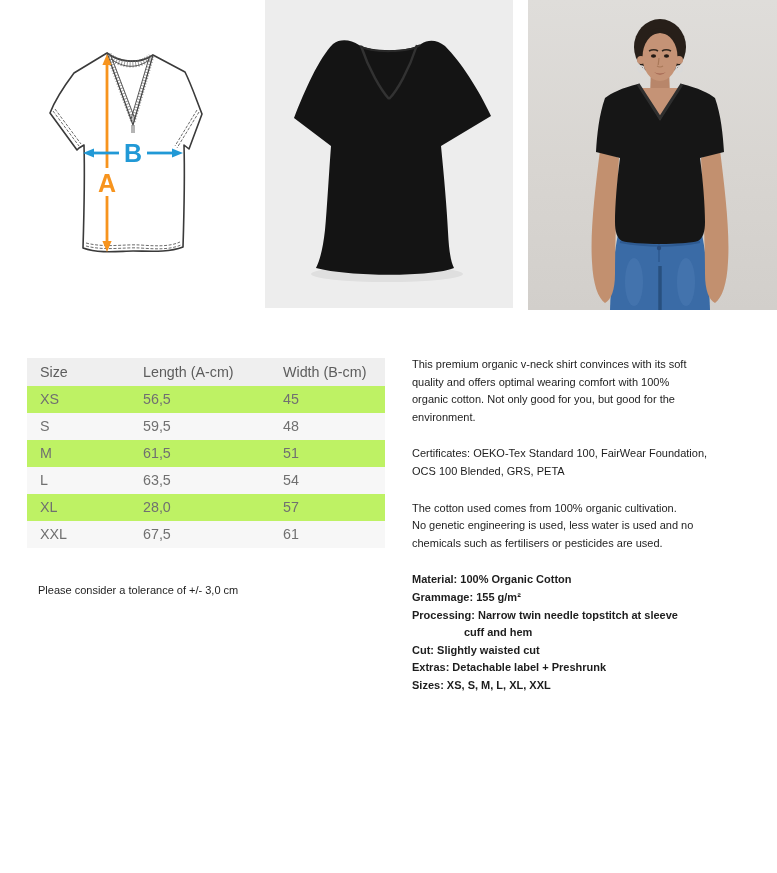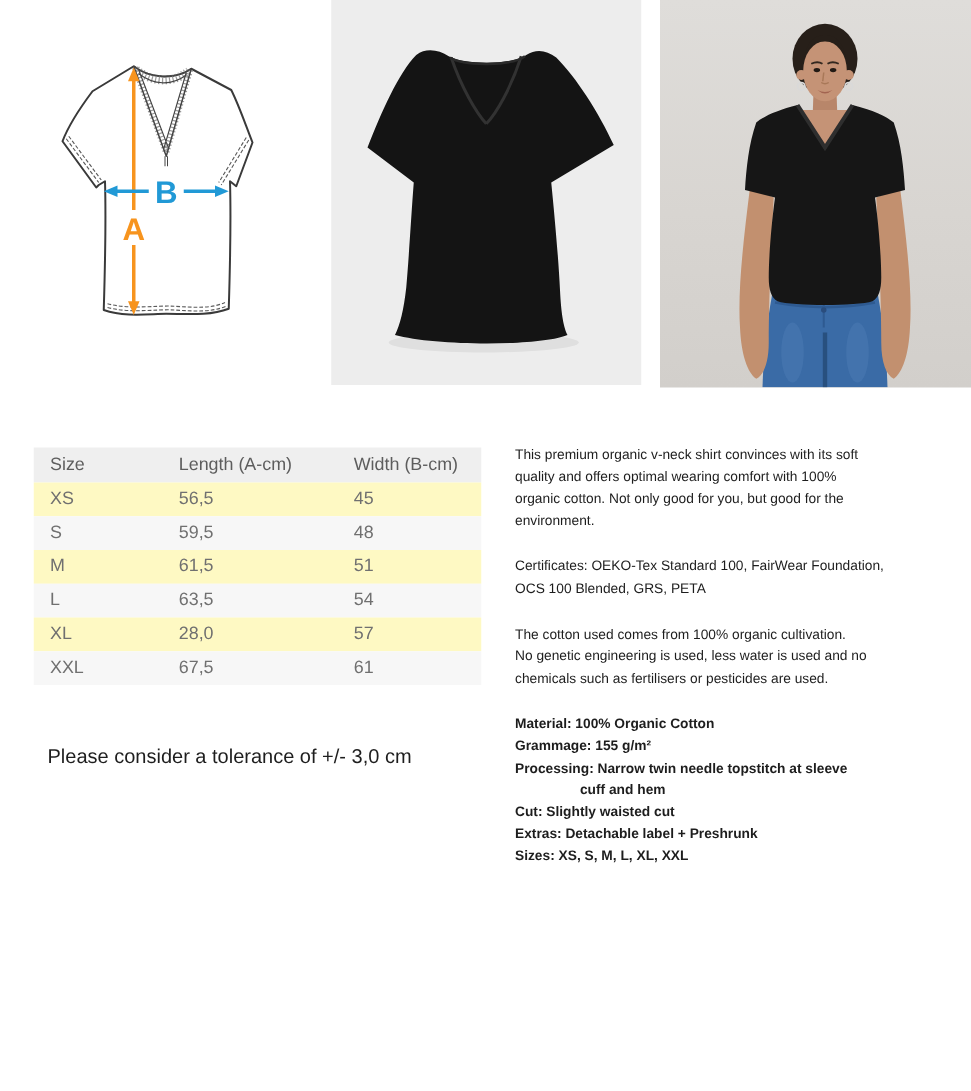--- a/index.html
+++ b/index.html
@@ -22,29 +22,29 @@
   .diagram-svg { position: absolute; left: 45px; top: 40px; width: 160px; height: 230px; }
   .fill-svg { position: absolute; left: 0; top: 0; width: 100%; height: 100%; }
 
   
   .size-table {
     position: absolute; left: 27px; top: 358px; width: 358px;
     font-size: 14.3px; color: #707070;
   }
   .t-row { display: flex; height: 27px; line-height: 27px; }
   .t-head { height: 28px; line-height: 28px; background: #EFEFEF; color: #5d5d5d; }
-  .row-odd  { background: #fef9c3; }
+  .row-odd  { background: #bef264; }
   .row-even { background: #F7F7F7; }
   .c-size   { width: 103px; padding-left: 13px; }
   .c-length { width: 140px; padding-left: 13px; }
   .c-width  { width: 115px; padding-left: 13px; }
 
   .tolerance-note {
-    position: absolute; left: 38px; top: 597px;
-    font-size: 16px; color: #1e1e1e;
+    position: absolute; left: 38px; top: 584px;
+    font-size: 11px; color: #1e1e1e;
   }
 
   
   .description {
     position: absolute; left: 412px; top: 356px; width: 365px;
     font-size: 11px; line-height: 17.6px; color: #1d1d1d;
   }
   .para { white-space: pre; margin-bottom: 19px; }
   .para:last-child { margin-bottom: 0; font-weight: bold; }
 

